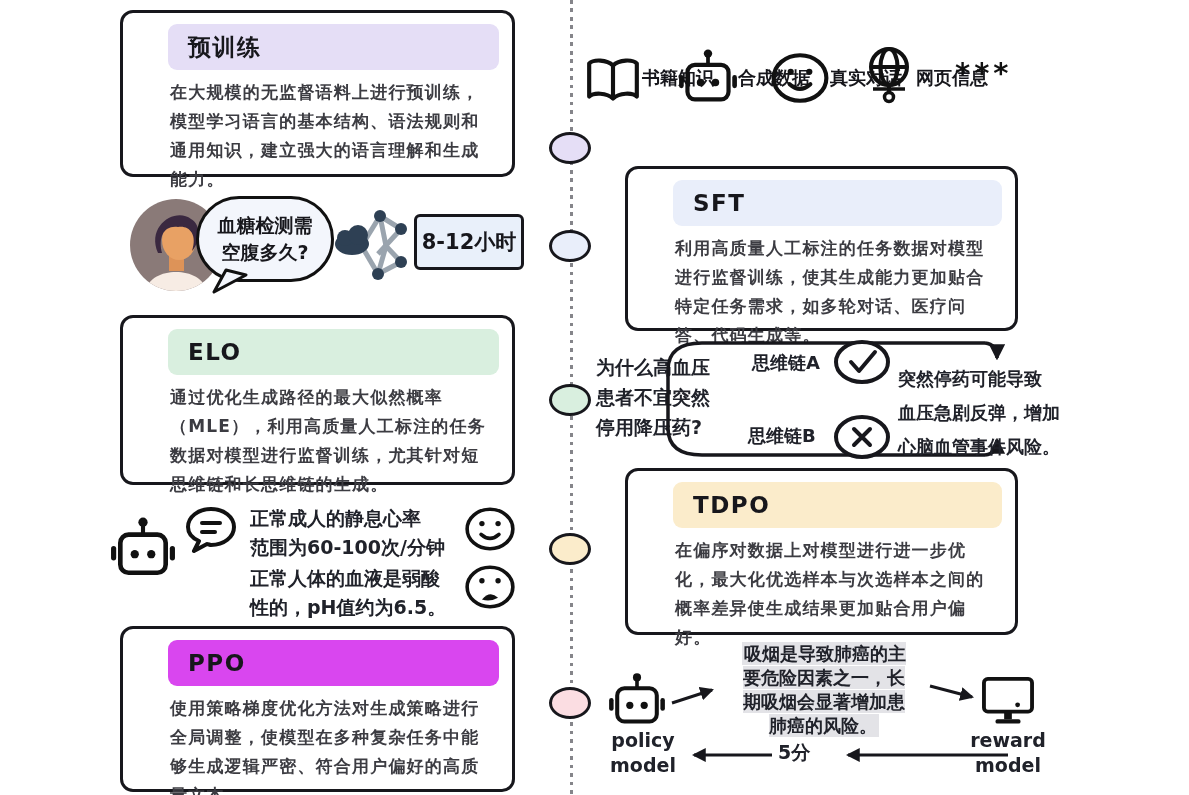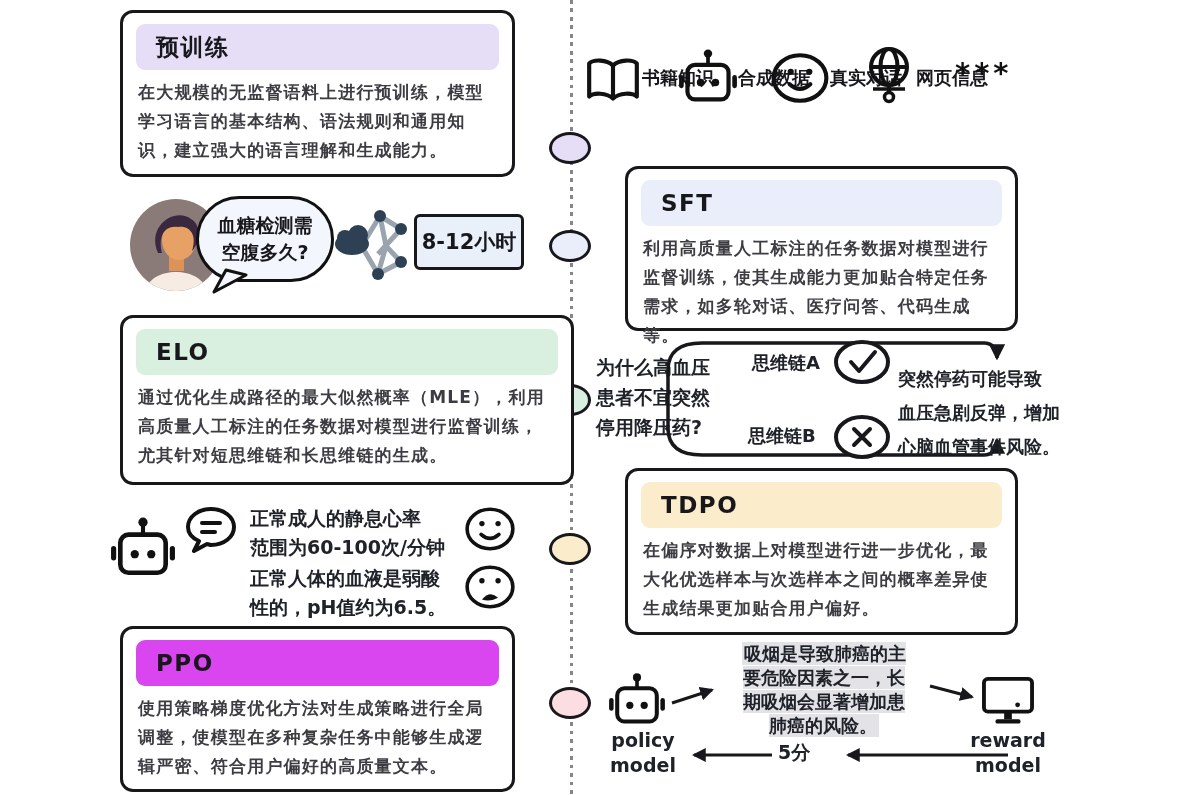--- a/index.html
+++ b/index.html
@@ -3,21 +3,21 @@
 <meta charset="utf-8">
 <style>
   html,body{margin:0;padding:0;background:#fff;}
   #canvas{
     position:relative;width:1189px;height:795px;background:#ffffff;overflow:hidden;
     font-family:"DejaVu Sans","Liberation Sans",sans-serif;color:#17171c;
   }
   .abs{position:absolute;}
   .ml{white-space:pre-line;}
   
-  .stage-box{position:absolute;background:#fff;border:3px solid #17171c;border-radius:13px;box-sizing:border-box;}
+  .stage-box{position:absolute;background:#fff;border:3px solid #17171c;border-radius:13px;box-sizing:border-box;padding-left:32px;}
   .stage-header{margin:11px 13px 0;height:46px;border-radius:9px;display:flex;align-items:center;
     padding-left:20px;font-size:23px;font-weight:bold;letter-spacing:1.5px;color:#17171c;box-sizing:border-box;}
   .stage-body{margin:8px 15px 0;font-size:17px;line-height:29px;font-weight:600;color:#3c3c42;letter-spacing:1.2px;}
   
   .timeline-line{position:absolute;left:570px;top:0;width:3px;height:795px;
     background-image:repeating-linear-gradient(to bottom,#85858a 0,#85858a 3.5px,transparent 3.5px,transparent 8.5px);}
   .t-dot{position:absolute;left:549px;width:42px;height:32px;border:3px solid #17171c;border-radius:50%;box-sizing:border-box;background:#fff;}
   
   .ds-group{position:absolute;top:48px;width:92px;display:flex;flex-direction:row;align-items:center;}
   .ds-iconbox{height:56px;display:flex;align-items:flex-end;justify-content:center;}
@@ -96,21 +96,21 @@
     <ellipse cx="24" cy="42" rx="17" ry="11" fill="#2e4054"></ellipse>
     <circle cx="17" cy="36" r="8" fill="#2e4054"></circle>
     <circle cx="30" cy="33" r="10" fill="#2e4054"></circle>
     <circle cx="52" cy="14" r="6" fill="#2e4054"></circle>
     <circle cx="73" cy="27" r="6" fill="#2e4054"></circle>
     <circle cx="73" cy="60" r="6" fill="#2e4054"></circle>
     <circle cx="50" cy="72" r="6" fill="#2e4054"></circle>
   </svg>
   <div class="answer-box">8-12小时</div>
 
-  <div class="stage-box" style="left:120px;top:315px;width:454px;height:170px">
+  <div class="stage-box" style="left:120px;top:315px;width:395px;height:170px">
     <div class="stage-header" style="background-color: rgb(217, 239, 223);">ELO</div>
     <div class="stage-body">通过优化生成路径的最大似然概率（MLE），利用高质量人工标注的任务数据对模型进行监督训练，尤其针对短思维链和长思维链的生成。</div>
   </div>
 
   <svg class="abs" style="left:110px;top:516px" width="66" height="62" viewBox="0 0 64 60">
     <circle cx="32" cy="6" r="4.5" fill="#111"></circle>
     <rect x="30" y="9" width="4" height="9" fill="#111"></rect>
     <rect x="10" y="18" width="44" height="37" rx="8" fill="none" stroke="#111" stroke-width="4.5"></rect>
     <circle cx="24" cy="37" r="4" fill="#111"></circle>
     <circle cx="40" cy="37" r="4" fill="#111"></circle>

